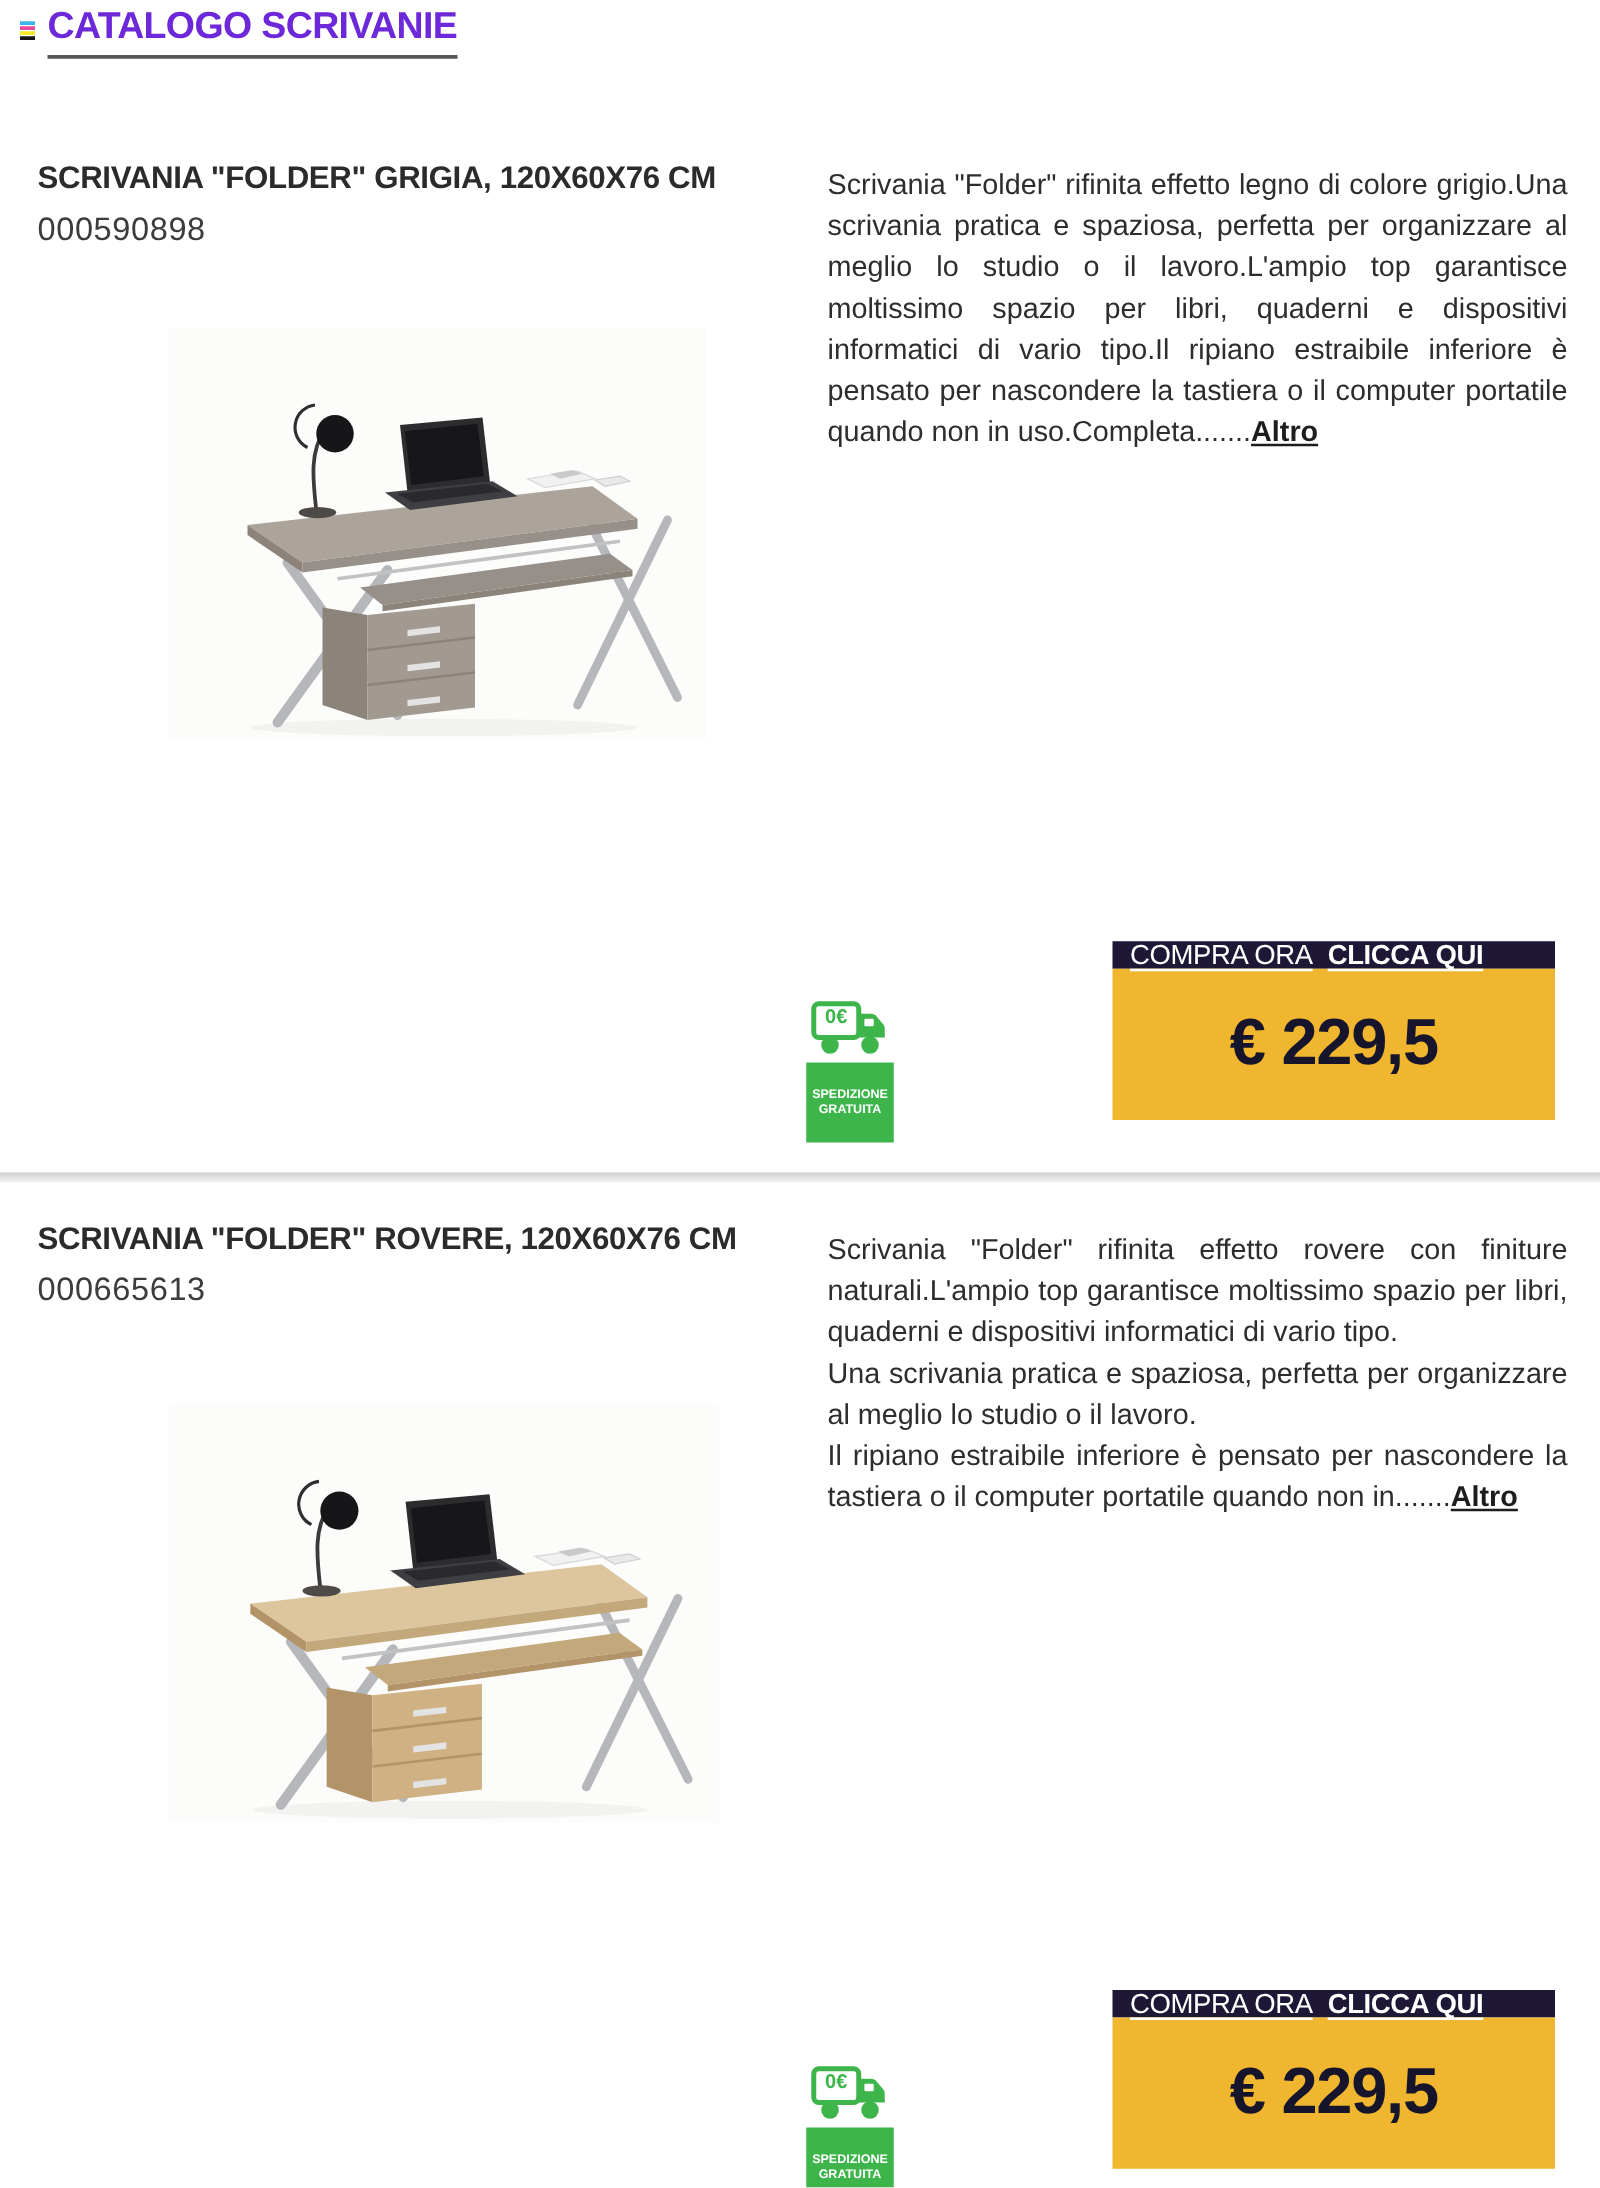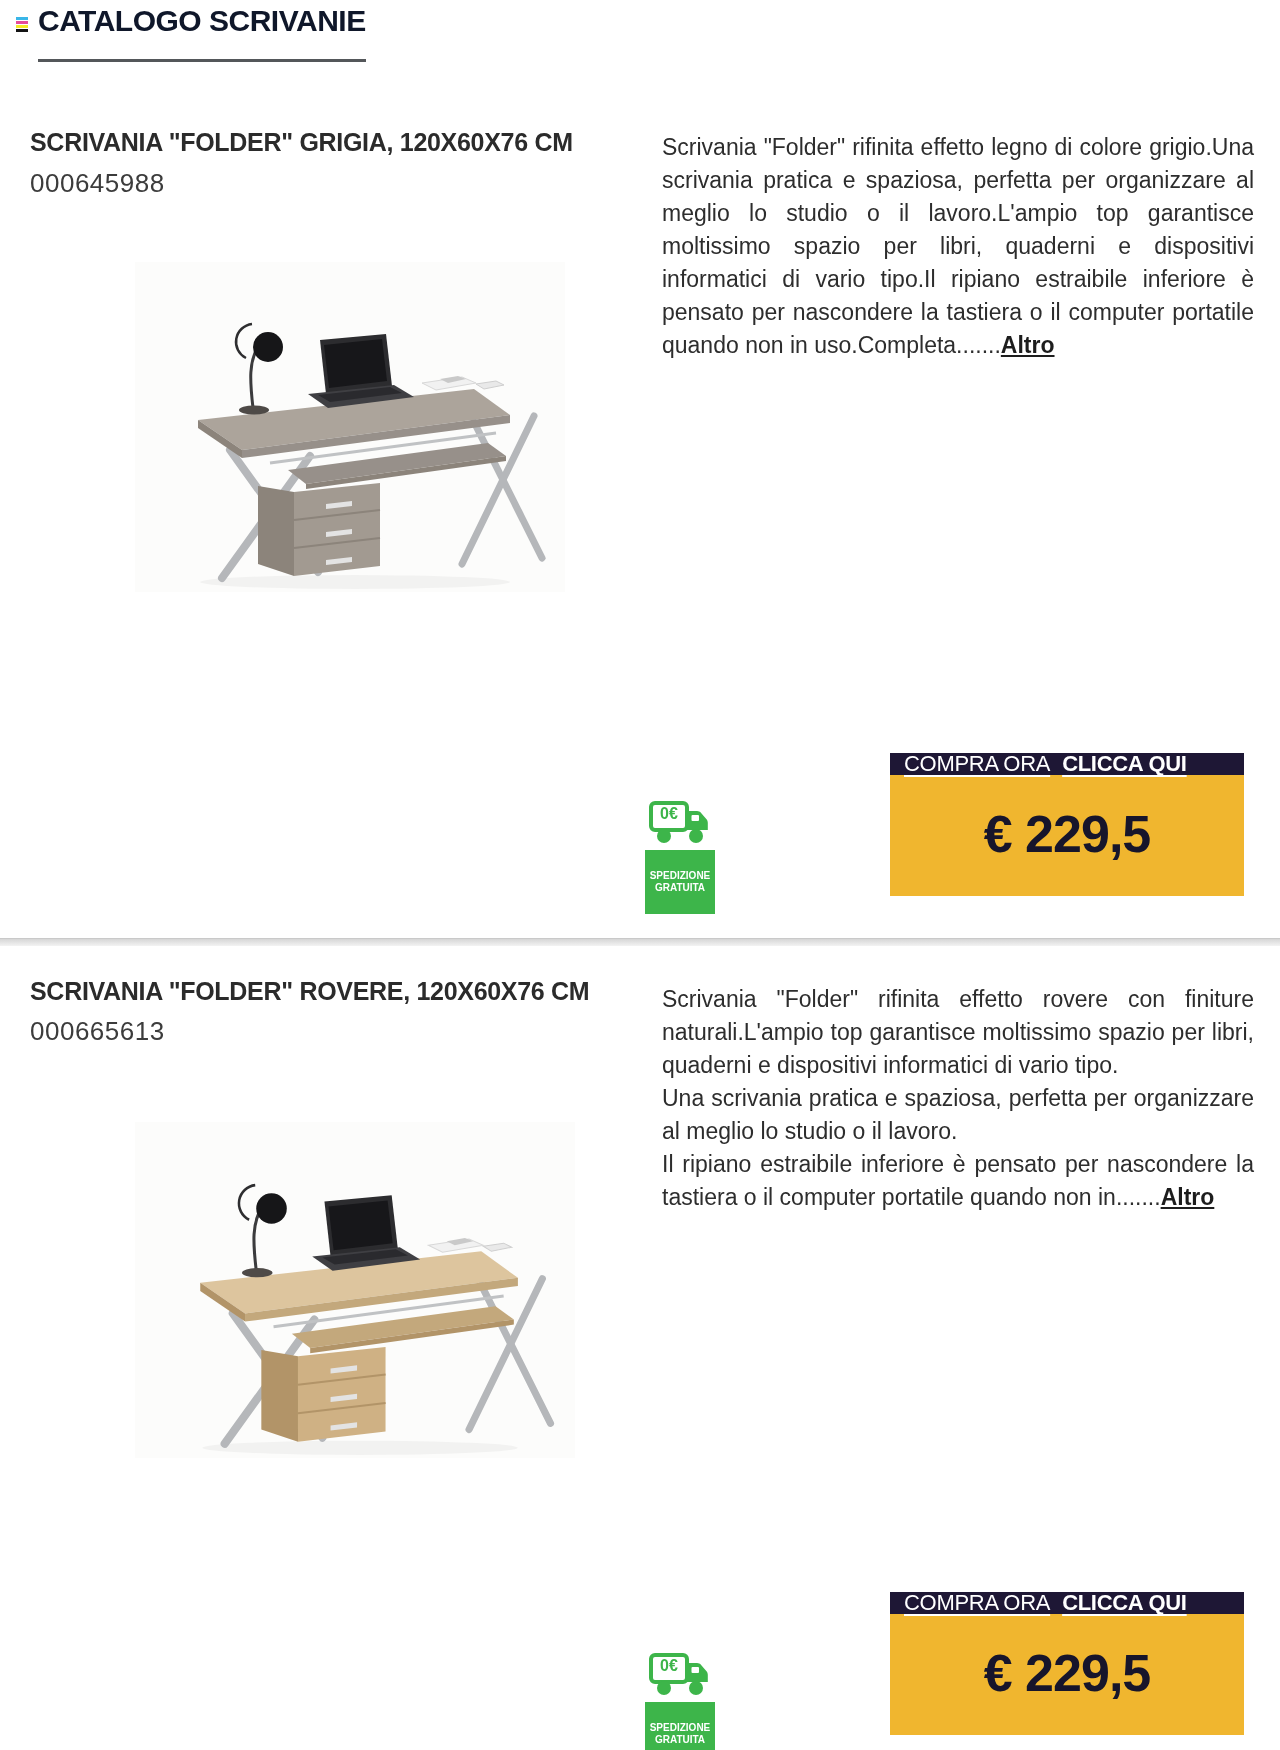--- a/index.html
+++ b/index.html
@@ -6,22 +6,22 @@
   .page{
     position:relative;width:1280px;height:1750px;overflow:hidden;background:#ffffff;
     font-family:"Liberation Sans",sans-serif;color:#2e2e2e;
   }
   
   .print-icon{position:absolute;left:16px;top:17px;width:12px;}
   .print-icon i{display:block;height:3px;margin-bottom:1px;}
   .bar-c{background:#3ab6e8;} .bar-m{background:#e64b99;} .bar-y{background:#f5ea25;} .bar-k{background:#141414;}
   h1.page-title{
     position:absolute;left:38px;top:4px;margin:0;width:fit-content;
-    font-size:30px;font-weight:bold;letter-spacing:-.5px;color:#0f172a;
-    border-bottom:3px solid #54575a;padding-bottom:21px;
+    font-size:30px;font-weight:bold;letter-spacing:-.5px;color:#6d28d9;
+    border-bottom:3px solid #54575a;padding-bottom:6px;
   }
   .logo{position:absolute;right:42px;top:4px;width:246px;height:58px;}
   .logo-row{font-size:42px;font-weight:bold;letter-spacing:-1.5px;line-height:42px;white-space:nowrap;}
   .logo-euro{color:var(--logo-blue);}
   .logo-brico{color:var(--logo-red);}
   .logo-reg{color:var(--logo-red);font-size:11px;vertical-align:top;}
   .logo-line{position:absolute;left:2px;top:46px;width:160px;height:3.5px;background:var(--logo-yellow-line);}
   .logo-tagline{position:absolute;right:0;top:32px;font-family:"DejaVu Serif",serif;font-style:italic;font-weight:bold;font-size:19px;color:var(--logo-blue);}
   
   .prod-title{position:absolute;left:30px;margin:0;font-size:25px;font-weight:bold;letter-spacing:-.3px;color:#2b2b2b;white-space:nowrap;}
@@ -111,21 +111,21 @@
   <div class="print-icon">
     <i class="bar-c"></i>
       <i class="bar-m"></i>
       <i class="bar-y"></i>
       <i class="bar-k"></i>
   </div>
   <h1 class="page-title">CATALOGO SCRIVANIE</h1>
 
   <section>
     <h2 class="prod-title t1">SCRIVANIA "FOLDER" GRIGIA, 120X60X76 CM</h2>
-    <div class="prod-code c1">000645988</div>
+    <div class="prod-code c1">000590898</div>
     <div class="photo photo-gray ph1">
       <svg viewBox="0 0 420 330">
           <use href="#desk"></use>
         </svg>
     </div>
     <p class="desc d1"><span>Scrivania "Folder" rifinita effetto legno di colore grigio.Una scrivania pratica e spaziosa, perfetta per organizzare al meglio lo studio o il lavoro.L'ampio top garantisce moltissimo spazio per libri, quaderni e dispositivi informatici di vario tipo.Il ripiano estraibile inferiore è pensato per nascondere la tastiera o il computer portatile quando non in uso.Completa.......</span><span class="altro">Altro</span></p>
     <div class="ship-badge sb1">
       <div class="truck-wrap">
         <svg viewBox="0 0 64 48" width="64" height="48">
             <use href="#truck"></use>

